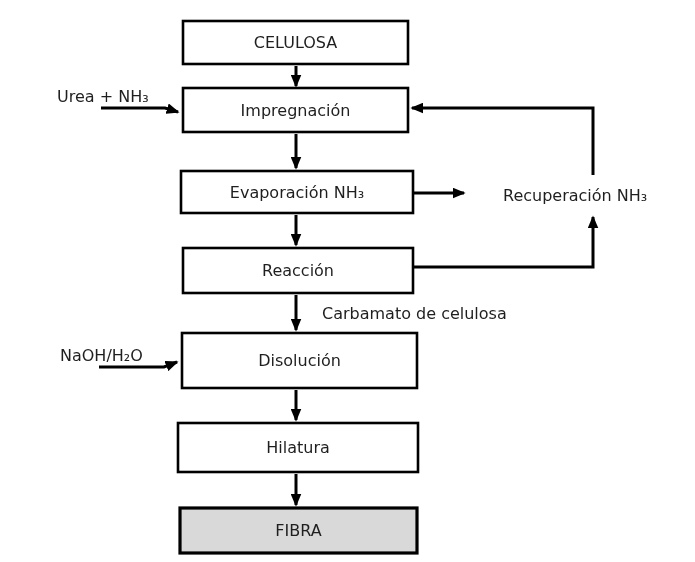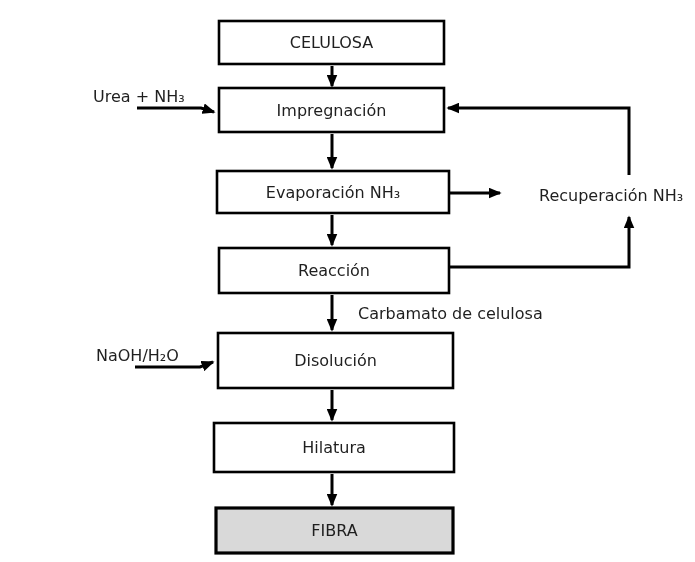--- a/index.html
+++ b/index.html
@@ -8,21 +8,20 @@
     background: #ffffff;
     width: 695px;
     height: 562px;
     overflow: hidden;
   }
   .canvas {
     position: relative;
     width: 593px;
     height: 562px;
     background: #ffffff;
-    padding-left: 36px;
   }
   svg { display: block; }
   .box {
     stroke: #000000;
     stroke-width: 2.6;
   }
   .box-thick {
     stroke-width: 3.2;
   }
   .edge {

